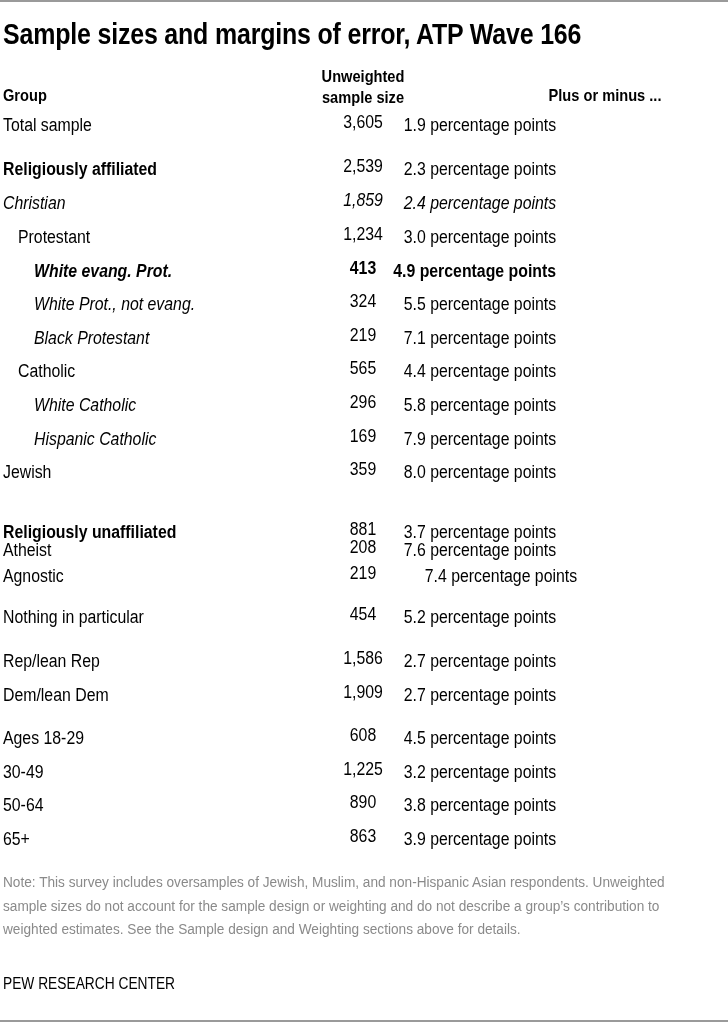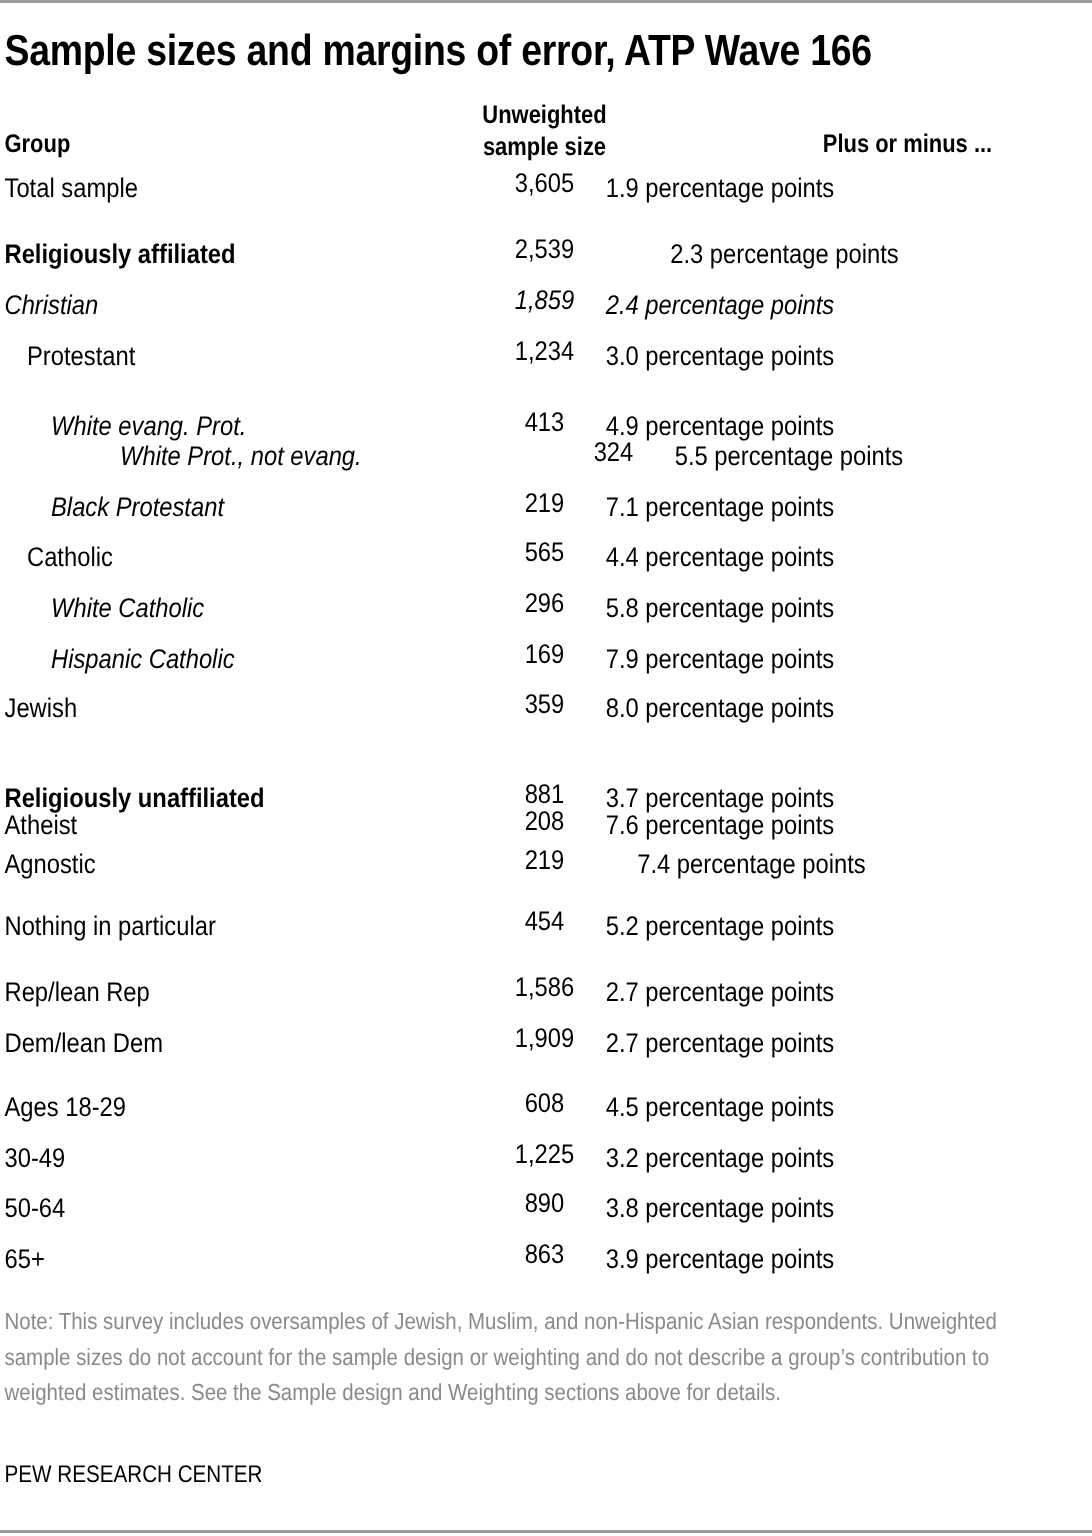--- a/index.html
+++ b/index.html
@@ -44,41 +44,41 @@
   <div>sample size</div>
 </div>
 <div class="hdr moe">Plus or minus ...</div>
 
 <div id="rows">
     <div class="row l0" style="top: 115px;">
       <span class="g">Total sample</span>
       <span class="n">3,605</span>
       <span class="m">1.9 percentage points</span>
     </div>
-    <div class="row l0 bold" style="top: 159px; padding-left: 43px;">
+    <div class="row l0 bold" style="top: 159px;">
       <span class="g">Religiously affiliated</span>
       <span class="n">2,539</span>
       <span class="m">2.3 percentage points</span>
     </div>
     <div class="row l0" style="top: 193px; font-style: italic;">
       <span class="g">Christian</span>
       <span class="n">1,859</span>
       <span class="m">2.4 percentage points</span>
     </div>
     <div class="row l1" style="top: 227px;">
       <span class="g">Protestant</span>
       <span class="n">1,234</span>
       <span class="m">3.0 percentage points</span>
     </div>
-    <div class="row l2 ital" style="top: 274px;">
+    <div class="row l2 ital" style="top: 261px; font-weight: bold;">
       <span class="g">White evang. Prot.</span>
       <span class="n">413</span>
       <span class="m">4.9 percentage points</span>
     </div>
-    <div class="row l2 ital" style="top: 294px; margin-left: 46px;">
+    <div class="row l2 ital" style="top: 294px;">
       <span class="g">White Prot., not evang.</span>
       <span class="n">324</span>
       <span class="m">5.5 percentage points</span>
     </div>
     <div class="row l2 ital" style="top: 328px;">
       <span class="g">Black Protestant</span>
       <span class="n">219</span>
       <span class="m">7.1 percentage points</span>
     </div>
     <div class="row l1" style="top: 361px;">

